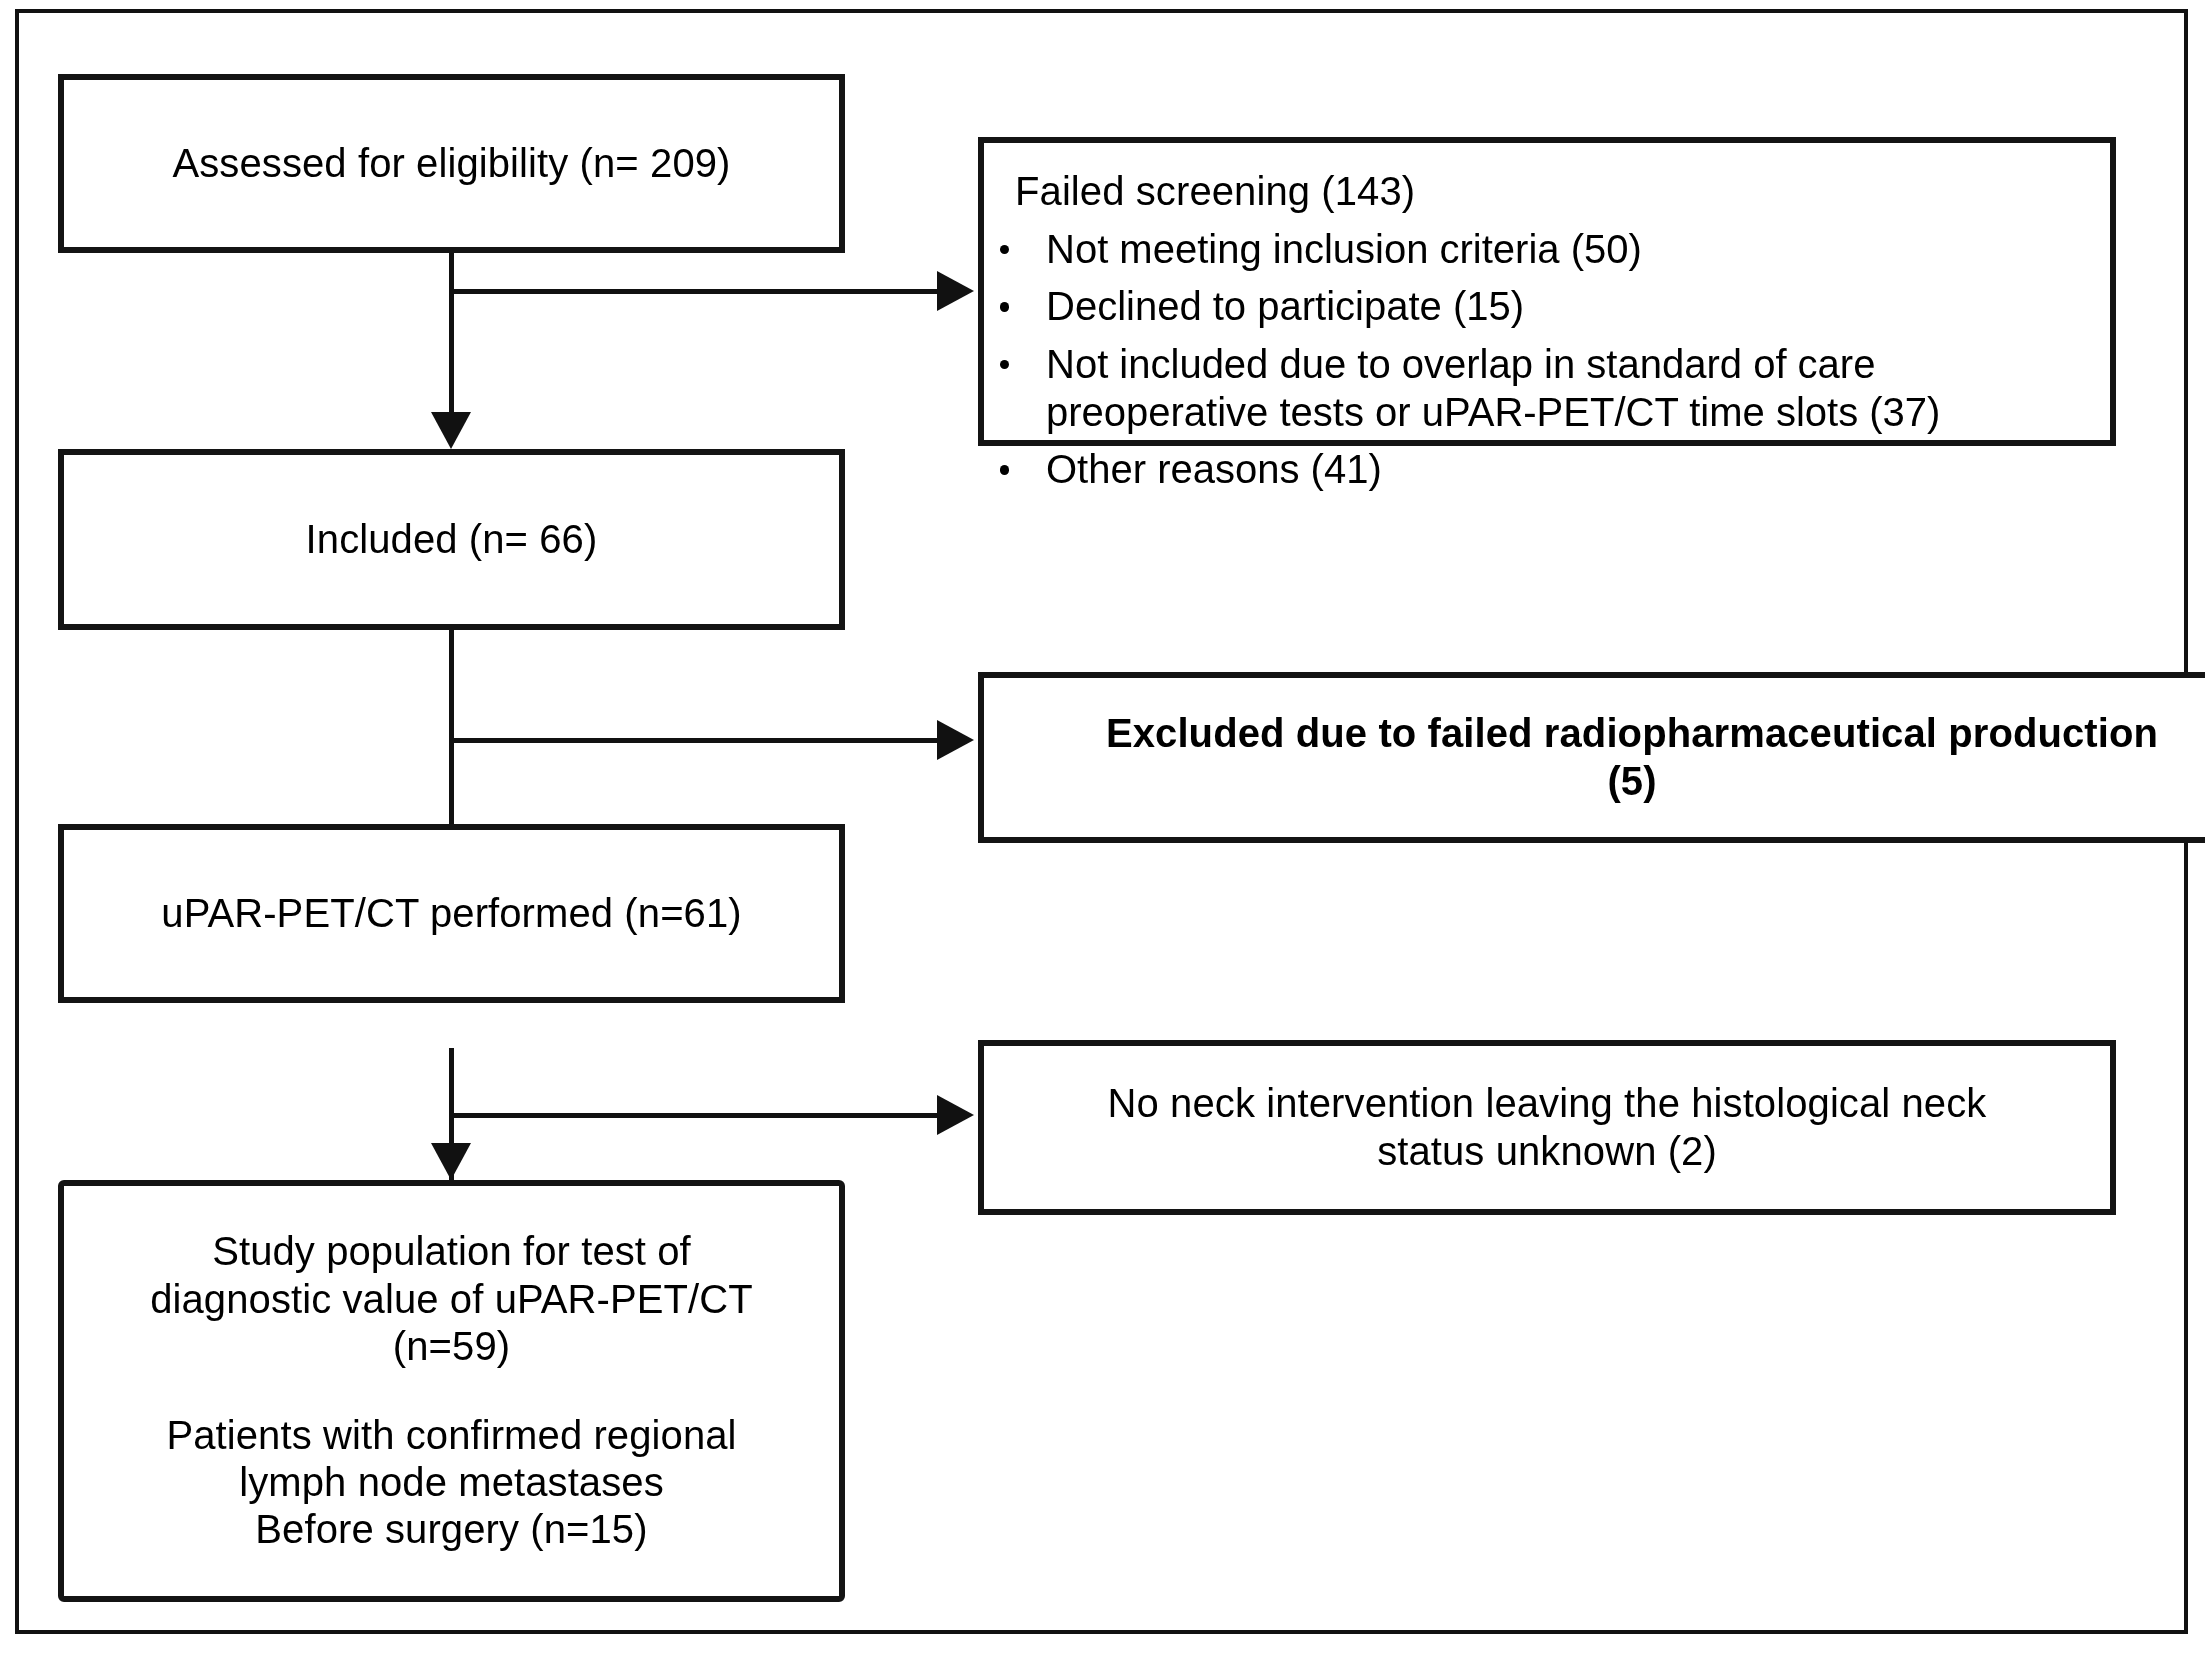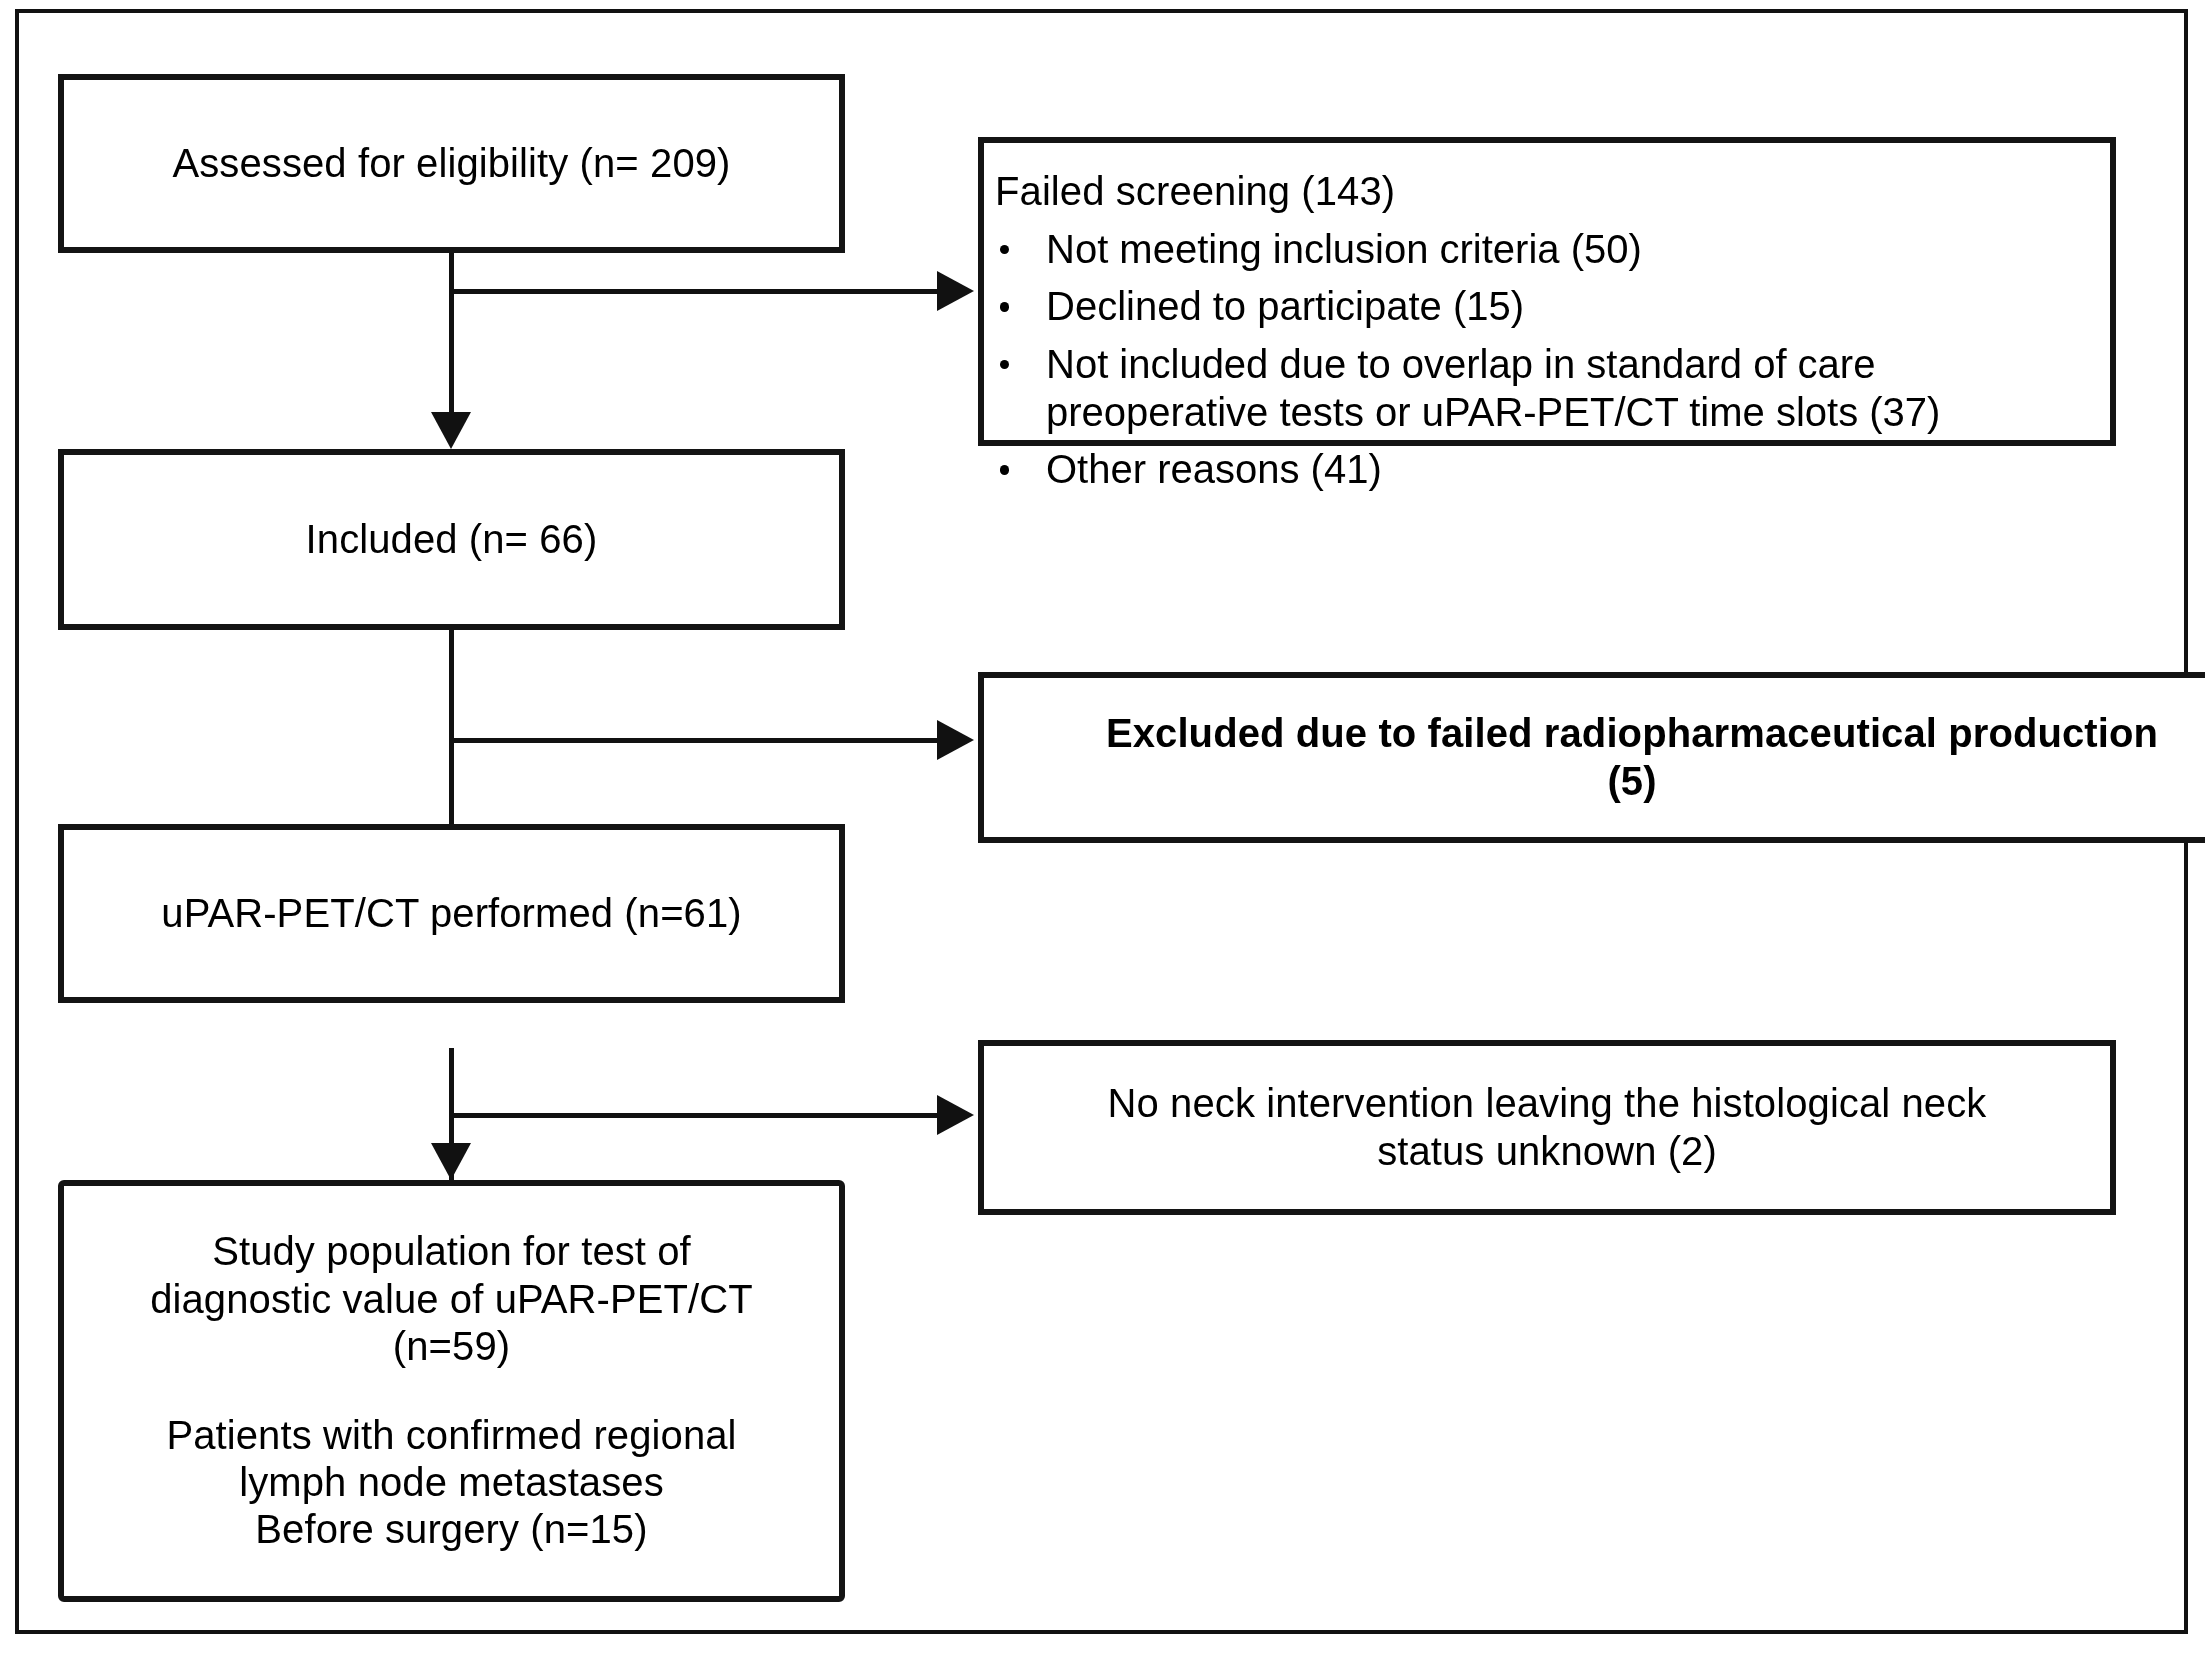--- a/index.html
+++ b/index.html
@@ -133,21 +133,21 @@
     <div class="line pad-h">Study population for test of</div>
     <div class="line pad-h">diagnostic value of uPAR-PET/CT</div>
     <div class="line pad-h">(n=59)</div>
     <div class="gap"></div>
     <div class="line pad-h">Patients with confirmed regional</div>
     <div class="line pad-h">lymph node metastases</div>
     <div class="line pad-h">Before surgery (n=15)</div>
   </div>
 
   <div class="node left" style="left:978px; top:137px; width:1138px; height:309px; justify-content:flex-start; padding-top:25.4px;">
-    <div class="line" style="padding-left:11px;">Failed screening (143)</div>
+    <div class="line" style="padding-left:31px;">Failed screening (143)</div>
     <ul class="bullet-list">
       <li class="bullet-item">
         <span class="dot"></span>
         <span>Not meeting inclusion criteria (50)</span>
       </li>
       <li class="bullet-item">
         <span class="dot"></span>
         <span>Declined to participate (15)</span>
       </li>
       <li class="bullet-item">

